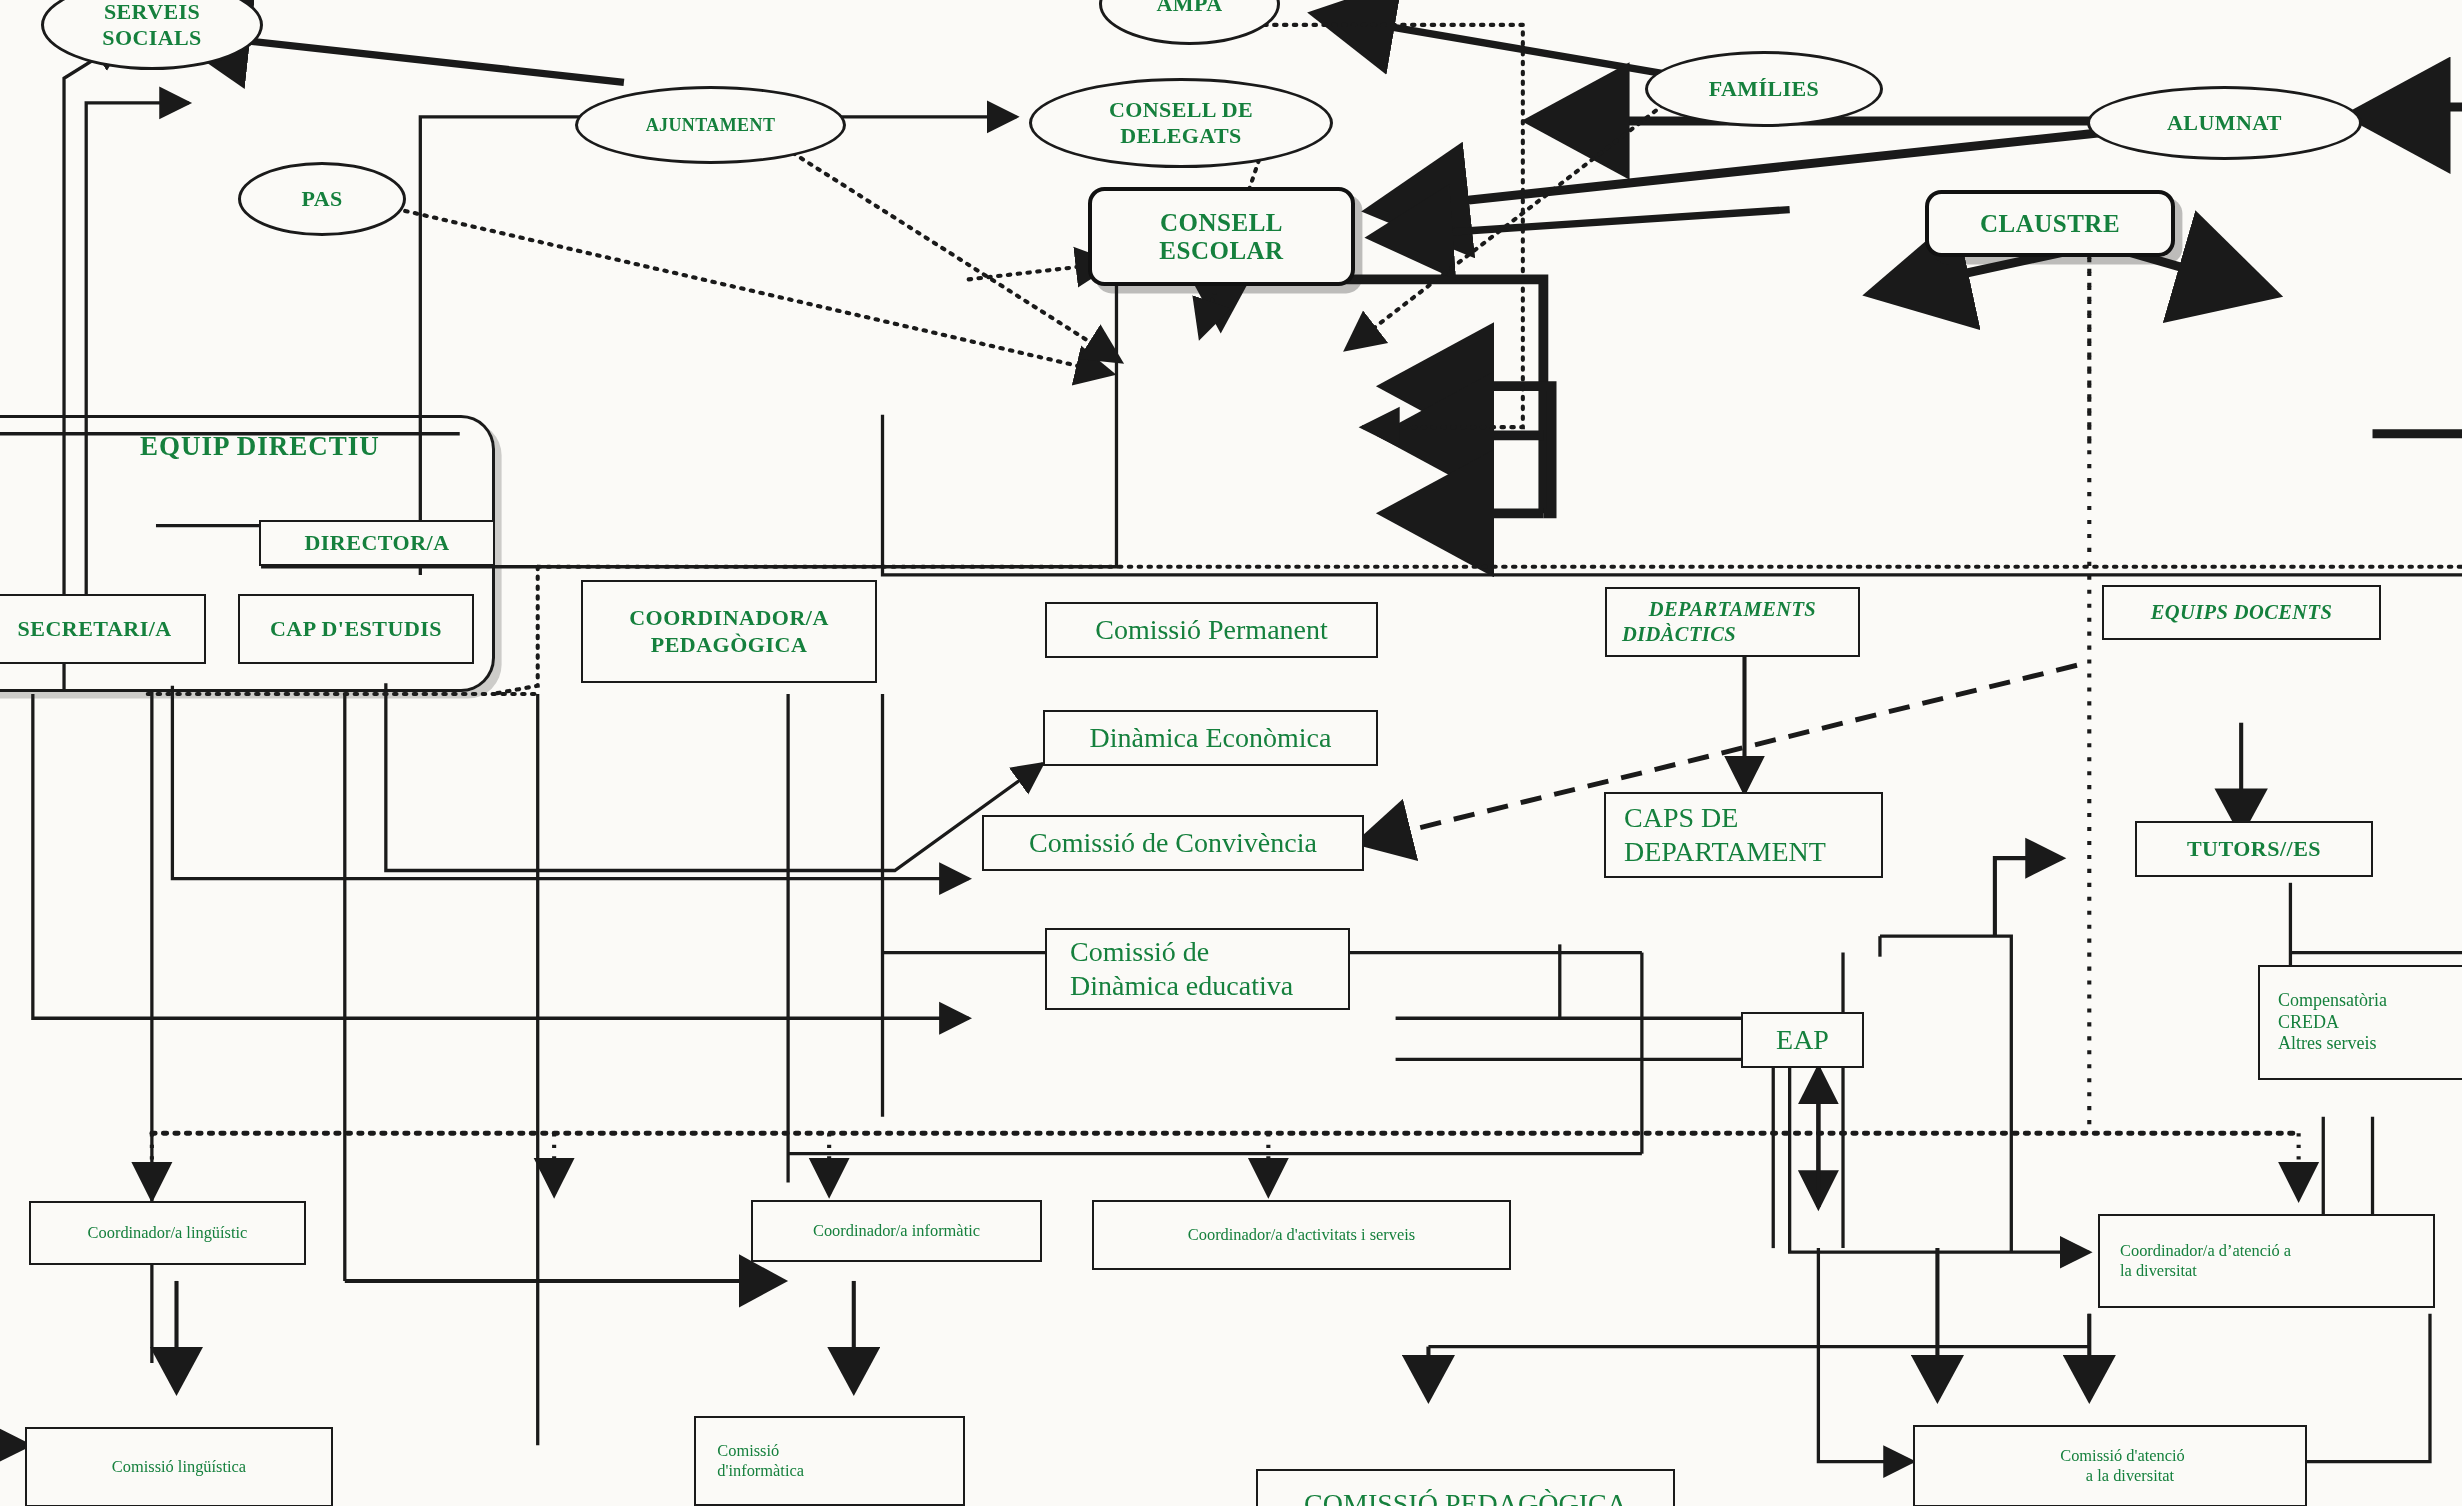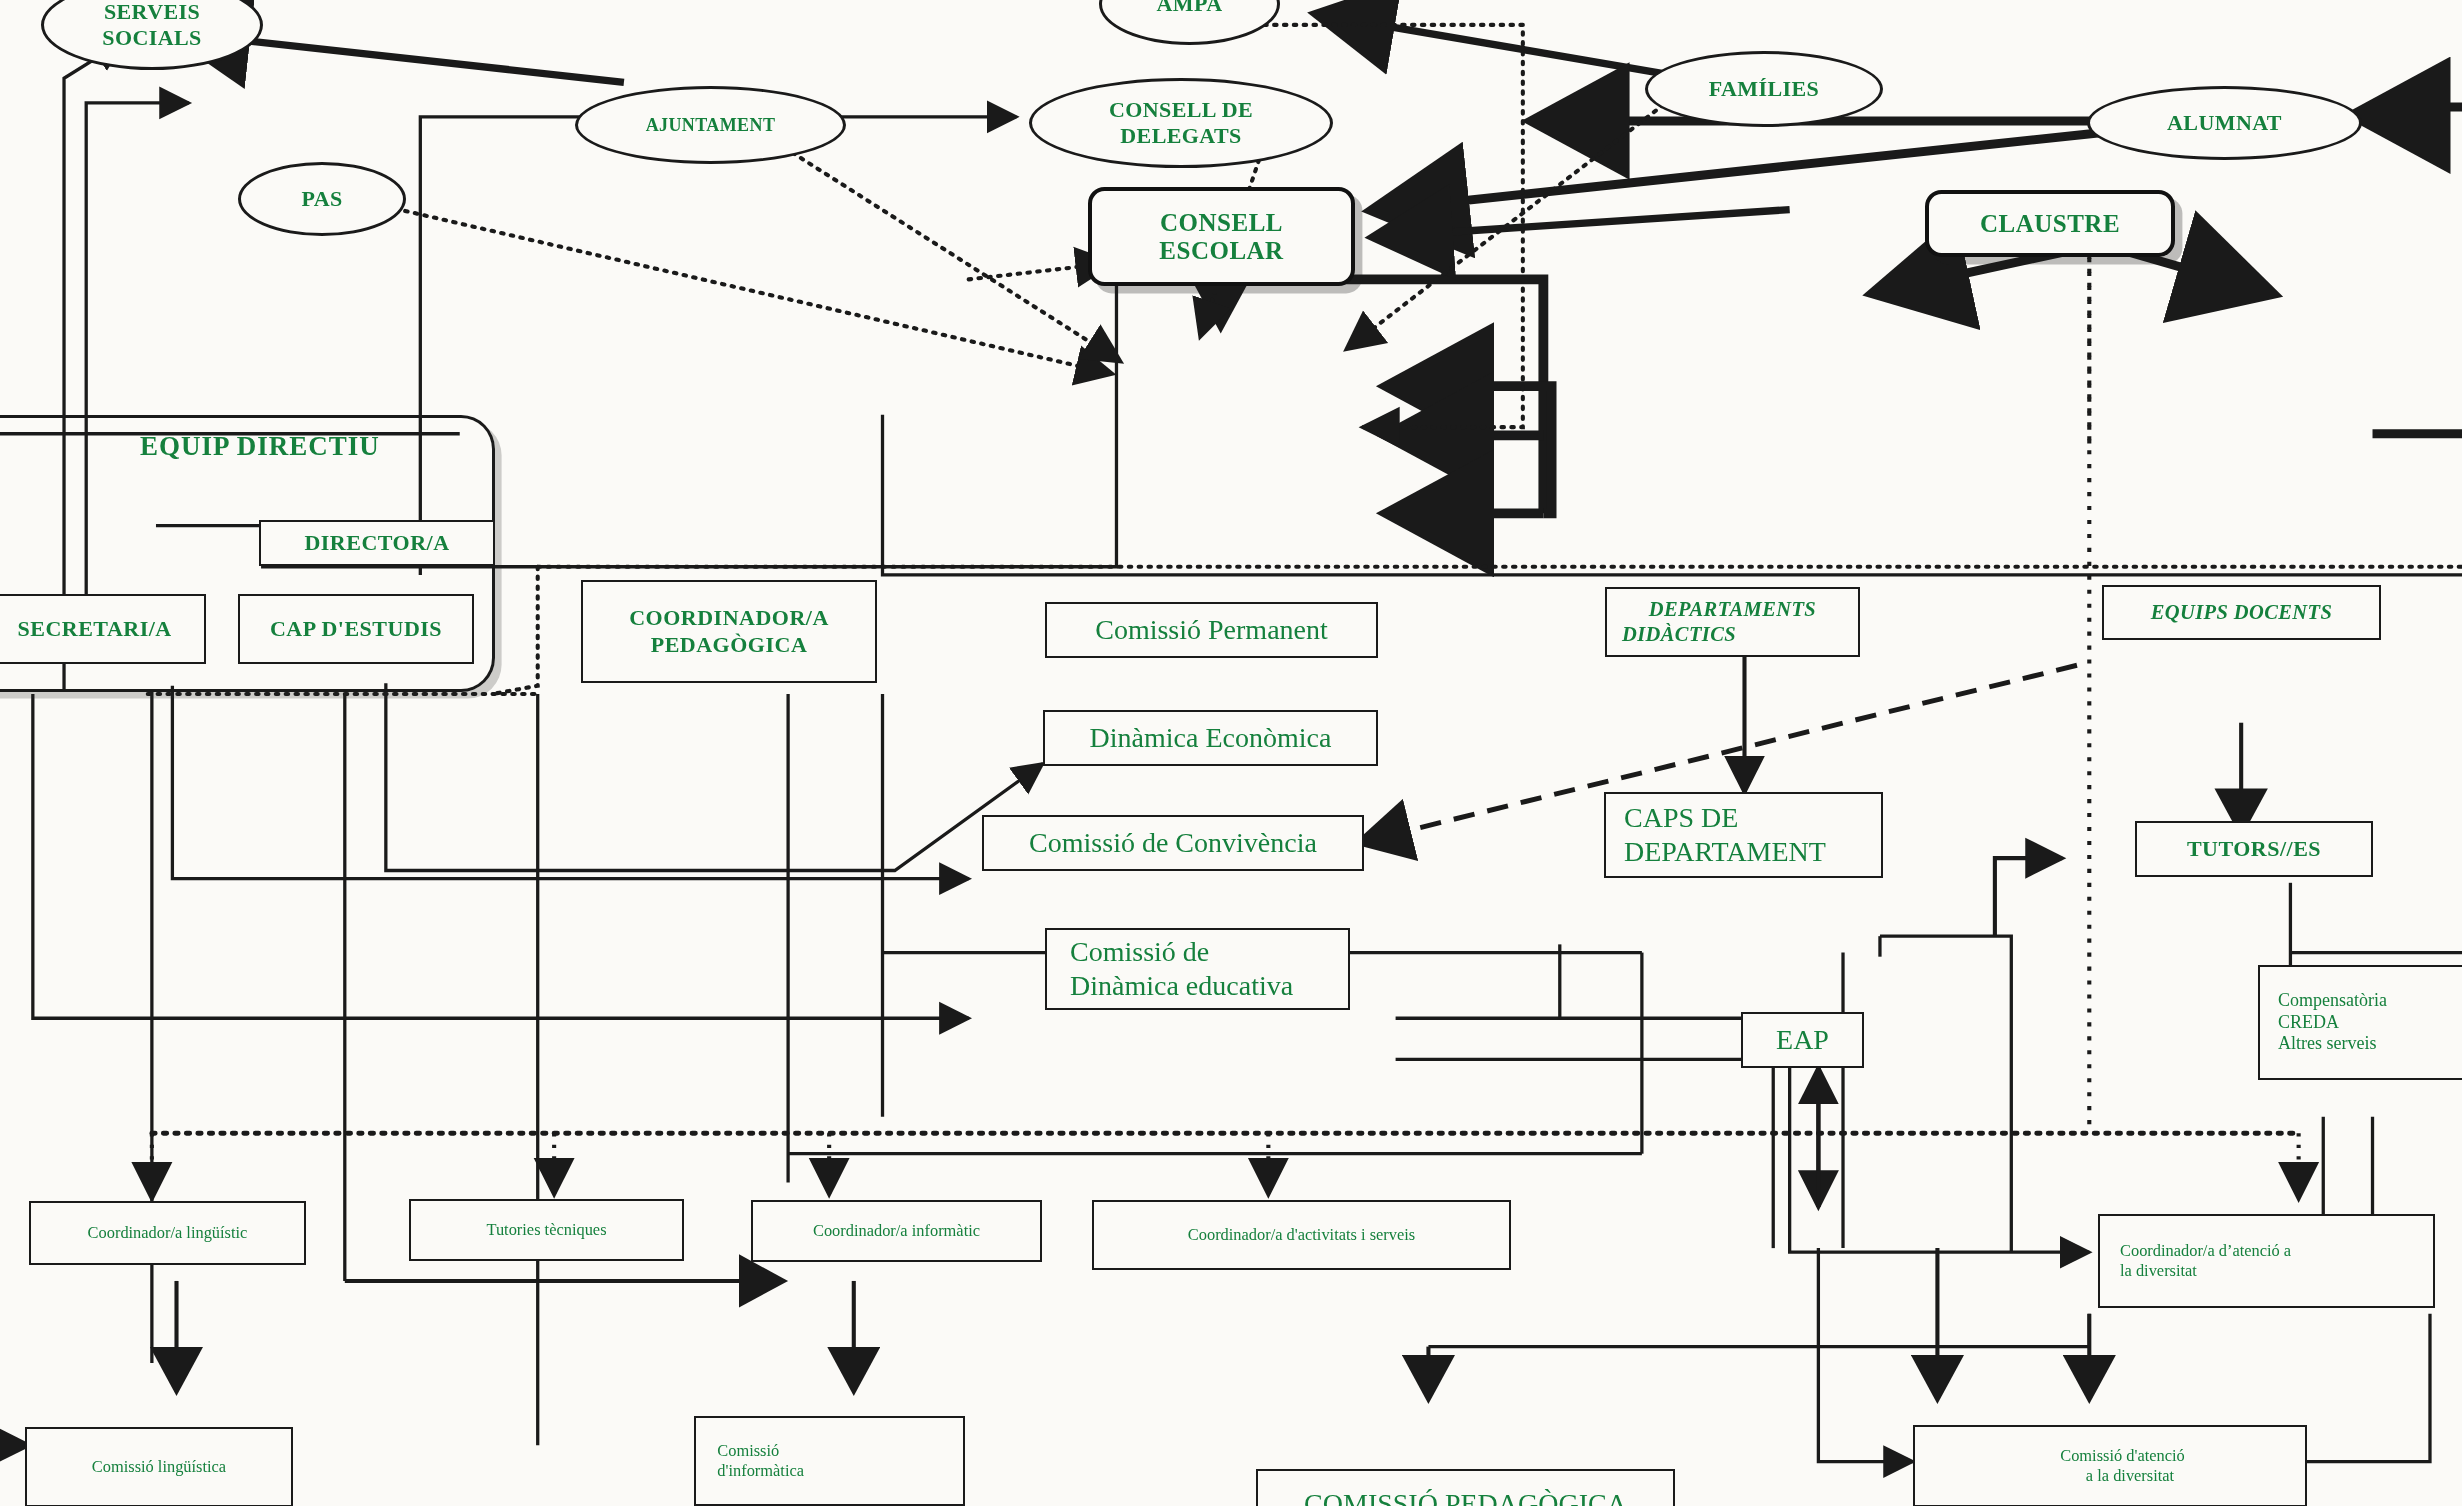--- a/index.html
+++ b/index.html
@@ -280,38 +280,35 @@
   <div class="node rect" style="left:2258px;top:965px;width:213px;height:115px;flex-direction:column;align-items:flex-start;padding-left:18px;justify-content:center;">
     <span class="small">Compensatòria</span>
     <span class="small">CREDA</span>
     <span class="small">Altres serveis</span>
   </div>
 
   <div class="node rect" style="left:29px;top:1201px;width:277px;height:64px;">
     <span class="smaller">Coordinador/a lingüístic</span>
   </div>
 
-  <div class="node rect" style="left:409px;top:1199px;width:275px;height:62px;">
-    <span class="smaller">Tutories tècniques</span>
-  </div>
 
   <div class="node rect" style="left:751px;top:1200px;width:291px;height:62px;">
     <span class="smaller">Coordinador/a informàtic</span>
   </div>
 
   <div class="node rect" style="left:1092px;top:1200px;width:419px;height:70px;">
     <span class="smaller">Coordinador/a d'activitats i serveis</span>
   </div>
 
   <div class="node rect" style="left:2098px;top:1214px;width:337px;height:94px;flex-direction:column;align-items:flex-start;padding-left:20px;justify-content:center;">
     <span class="smaller">Coordinador/a d’atenció a</span>
     <span class="smaller">la diversitat</span>
   </div>
 
-  <div class="node rect" style="left:25px;top:1427px;width:268px;height:80px;">
+  <div class="node rect" style="left:25px;top:1427px;width:308px;height:80px;">
     <span class="smaller">Comissió  lingüística</span>
   </div>
 
   <div class="node rect" style="left:694px;top:1416px;width:271px;height:90px;flex-direction:column;align-items:flex-start;padding-left:21.3px;justify-content:center;">
     <span class="smaller">Comissió</span>
     <span class="smaller">d'informàtica</span>
   </div>
 
   <div class="node rect" style="left:1256px;top:1433px;width:419px;height:70px;margin-top:36px;">
     <span class="med">COMISSIÓ PEDAGÒGICA</span>

